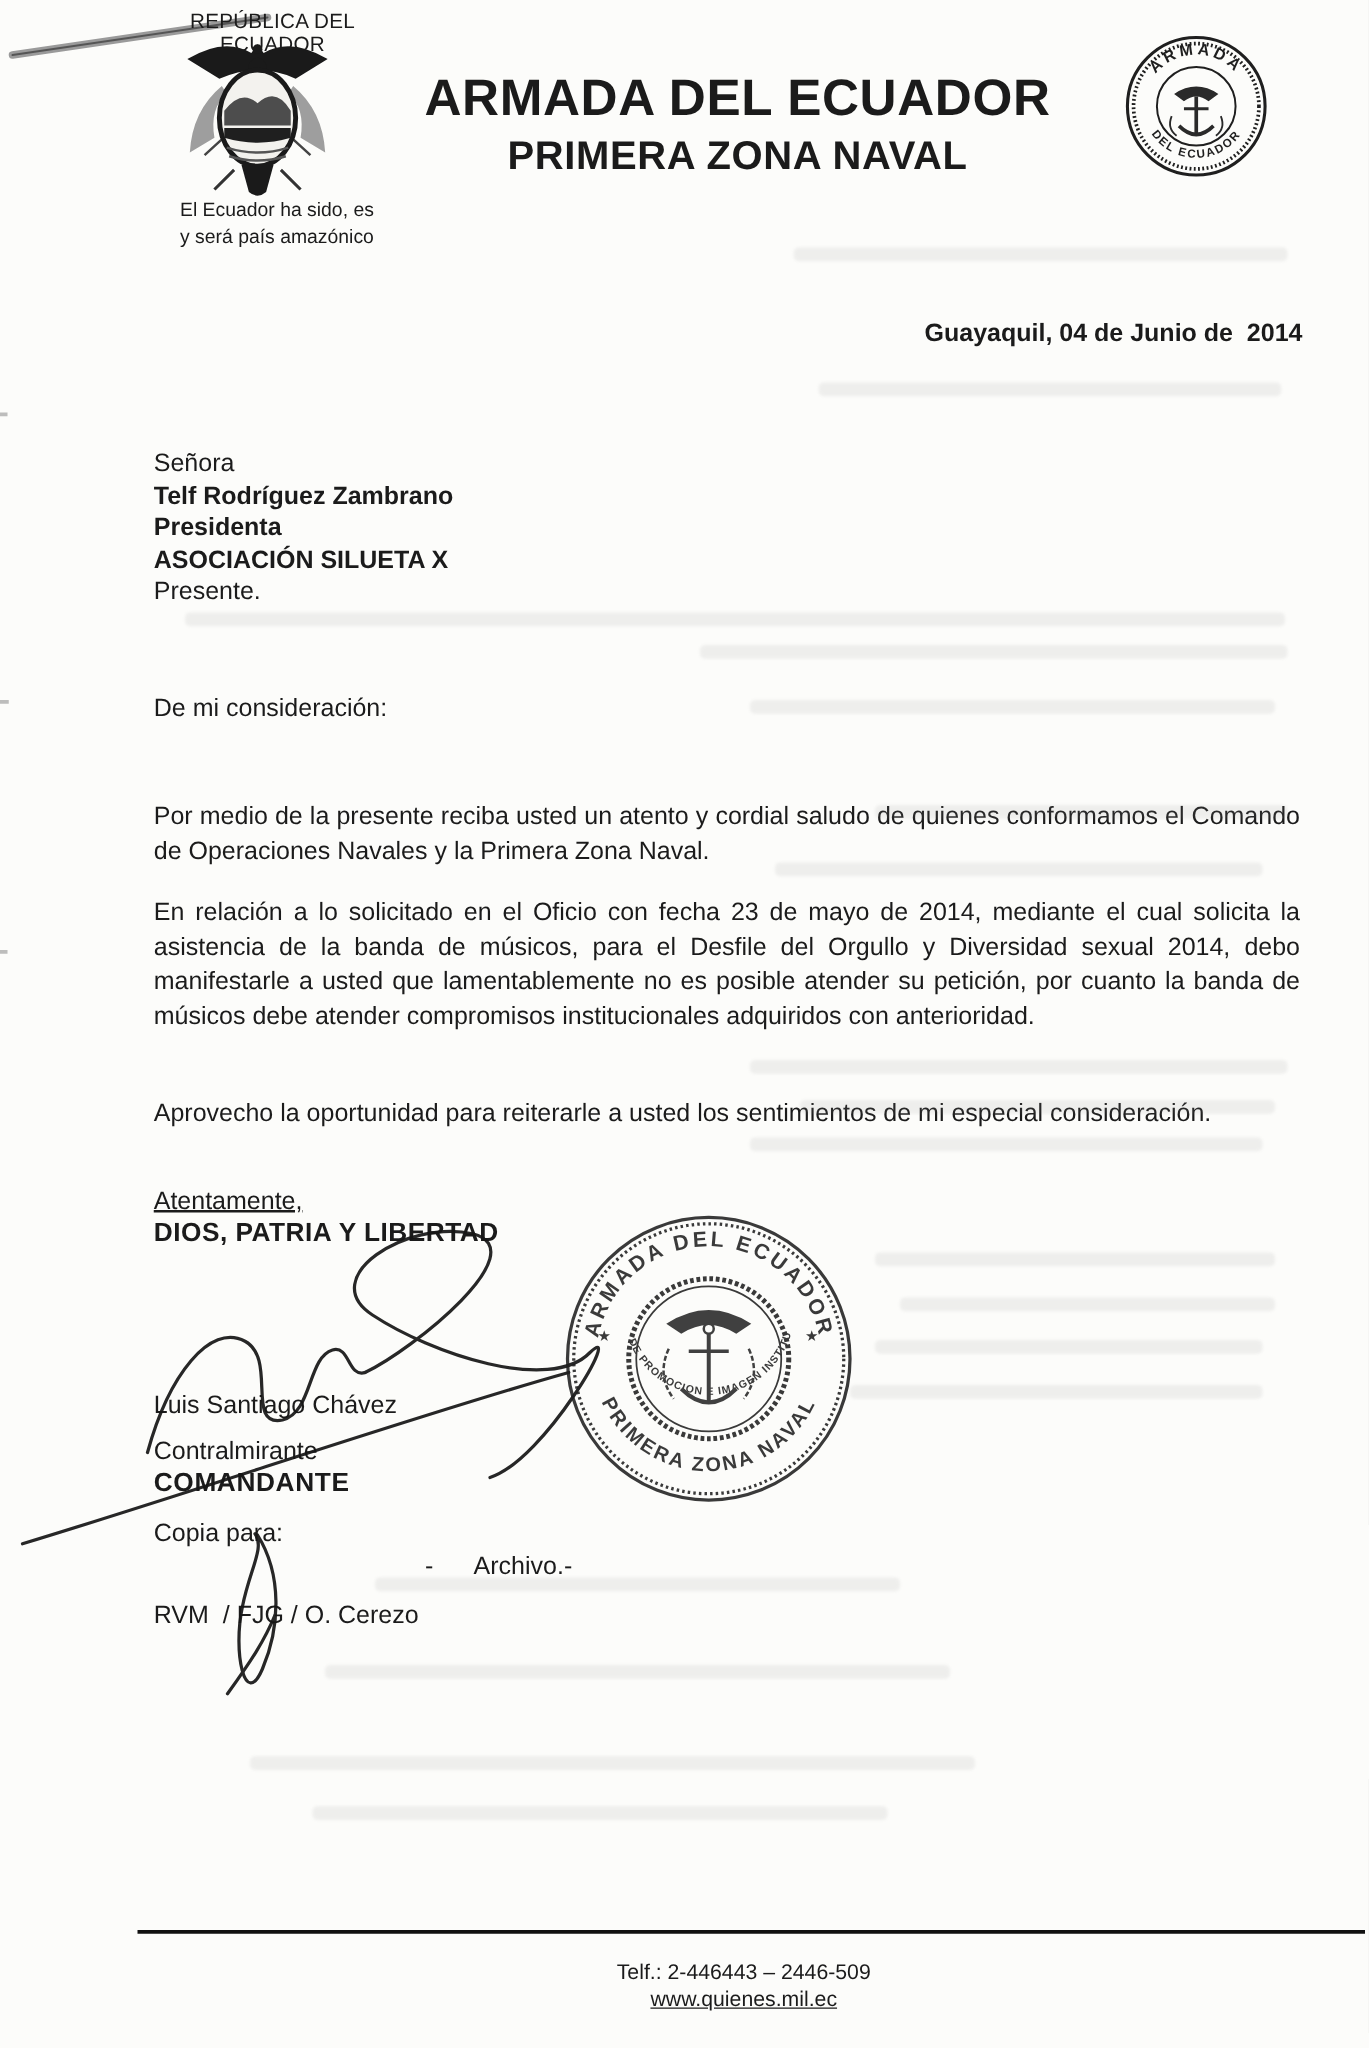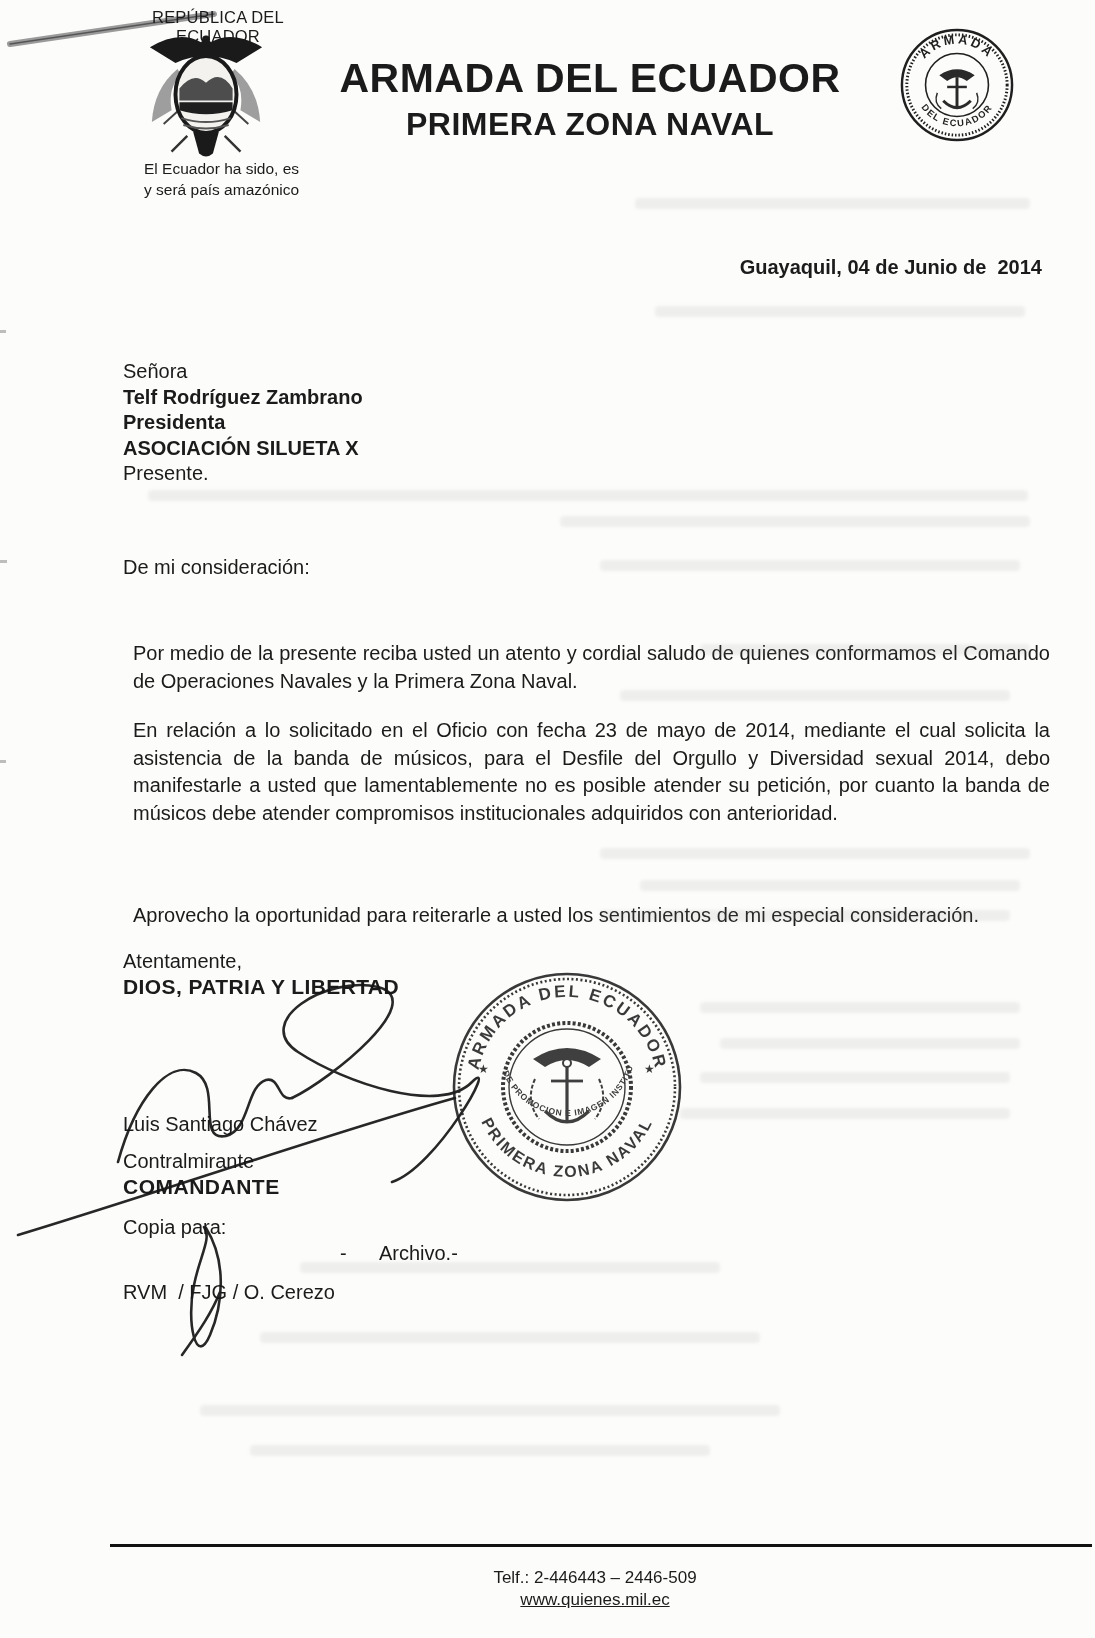--- a/index.html
+++ b/index.html
@@ -16,25 +16,25 @@
   #motto{left:144px;top:158px;width:220px;font-size:15.5px;line-height:21px;}
   #title1{left:300px;top:55px;width:580px;text-align:center;font-size:41px;font-weight:bold;letter-spacing:.5px;}
   #title2{left:300px;top:106px;width:580px;text-align:center;font-size:32px;font-weight:bold;letter-spacing:.5px;}
   
   #oficio{right:53px;top:211px;font-size:22px;font-weight:bold;}
   #dateline{right:53px;top:256px;font-size:20px;font-weight:bold;}
   
   #subject{left:123px;top:311px;font-size:20px;}
   #recipient{left:123px;top:359px;font-size:20px;line-height:25.5px;}
   #greeting{left:123px;top:556px;font-size:20px;}
-  .para{left:123px;width:917px;font-size:20px;line-height:27.5px;margin-left:10px;}
+  .para{left:123px;width:917px;font-size:20px;line-height:27.5px;}
   #p1{top:640px;}
   #p2{top:717px;}
-  #p3{top:902px;}
-  #closing{left:123px;top:950px;font-size:20px;}
+  #p3{top:878px;}
+  #closing{left:123px;top:950px;font-size:20px;text-decoration:underline;}
   #motto2{left:123px;top:975px;font-size:21px;font-weight:bold;letter-spacing:.4px;}
   #signer{left:123px;top:1112px;font-size:20px;line-height:25px;}
   #signer .rank{margin-top:12px;}
   #signer .cmd{font-size:21px;font-weight:bold;letter-spacing:.5px;}
   #copia{left:123px;top:1216px;font-size:20px;}
   #archivo{left:340px;top:1242px;font-size:20px;}
   #initials{left:123px;top:1281px;font-size:20px;}
   
   #rule{left:110px;top:1544px;width:982px;height:3px;background:#111;}
   #footer{left:330px;top:1567px;width:530px;text-align:center;font-size:17px;line-height:21.5px;}

